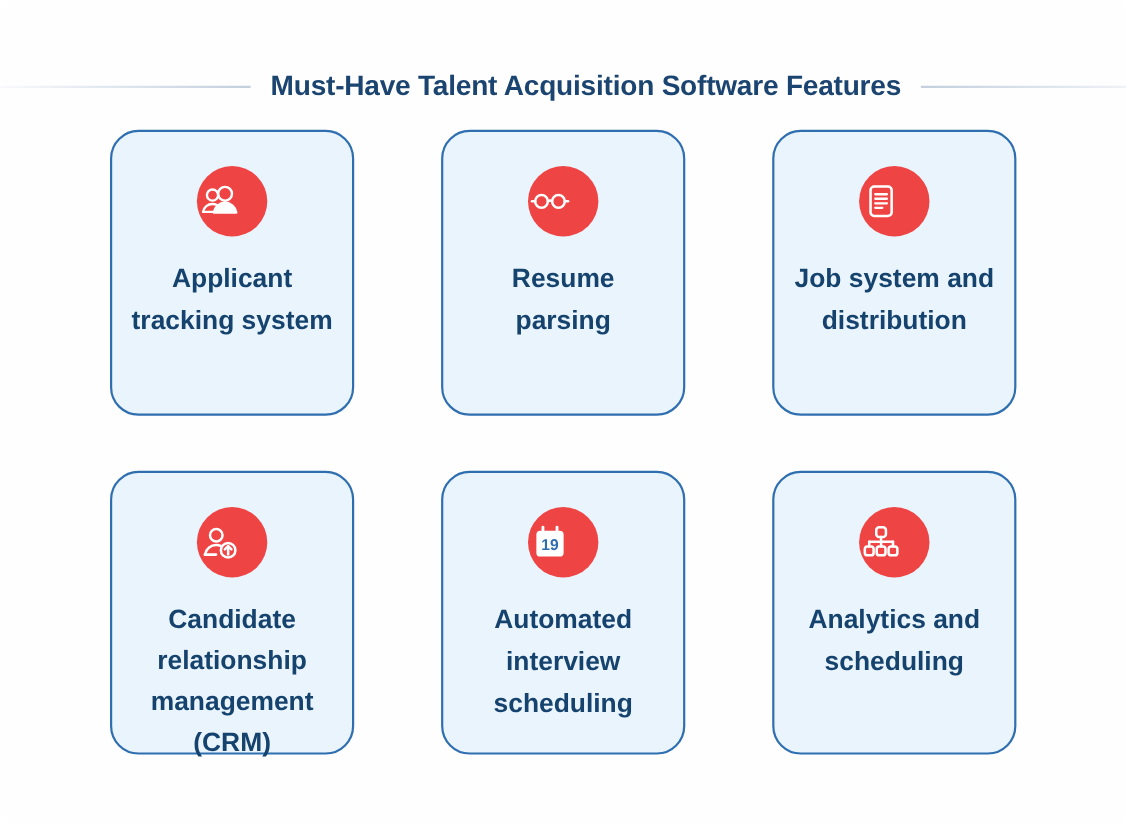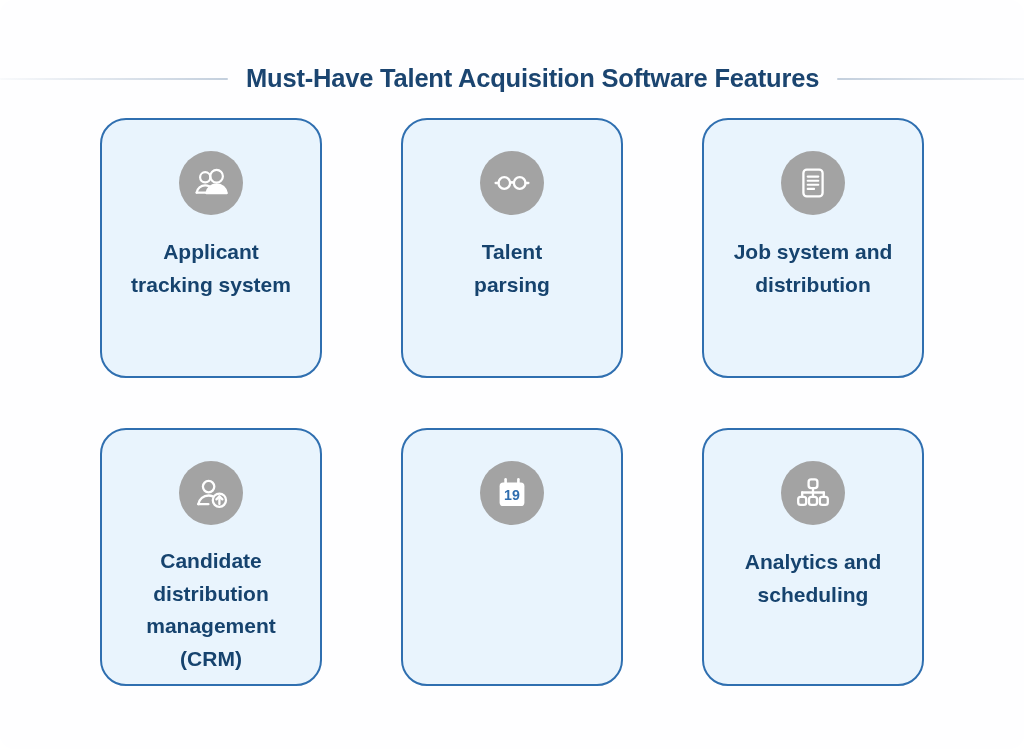--- a/index.html
+++ b/index.html
@@ -81,30 +81,30 @@
     flex-direction: column;
     align-items: center;
   }
   .card-top {
     padding-top: 31px;
   }
   .icon-circle {
     width: 64px;
     height: 64px;
     border-radius: 50%;
-    background: #a3a3a3;
+    background: #ef4444;
     display: flex;
     align-items: center;
-    justify-content: center;
+    justify-content: flex-start;
     flex: 0 0 auto;
   }
   .card-label {
     margin-top: 20px;
     padding: 0 8px;
-    font-size: 21px;
+    font-size: 24px;
     font-weight: bold;
     line-height: 1.58;
     color: #16436e;
     text-align: center;
     white-space: pre-line;
   }
   .card-label.tight {
     line-height: 1.55;
   }
 </style>
@@ -142,21 +142,21 @@
         <div class="icon-circle">
           <svg width="40" height="40" viewBox="0 0 40 40">
             <circle cx="12.3" cy="20" r="5.8" fill="none" stroke="#ffffff" stroke-width="2.3"></circle>
             <circle cx="27.7" cy="20" r="5.8" fill="none" stroke="#ffffff" stroke-width="2.3"></circle>
             <path d="M18.1 20q1.9-1.5 3.8 0" fill="none" stroke="#ffffff" stroke-width="2.3" stroke-linecap="round"></path>
             <path d="M6.5 20H3.6" stroke="#ffffff" stroke-width="2.3" stroke-linecap="round"></path>
             <path d="M33.5 20h2.9" stroke="#ffffff" stroke-width="2.3" stroke-linecap="round"></path>
           </svg>
         </div>
       </div>
-      <div class="card-label">Talent
+      <div class="card-label">Resume
 parsing</div>
     </div>
 
     <div class="card">
       <div class="card-top">
         <div class="icon-circle">
           <svg width="40" height="40" viewBox="0 0 40 40">
             <rect x="10.4" y="6.6" width="19.2" height="26.8" rx="3.4" fill="none" stroke="#ffffff" stroke-width="2.3"></rect>
             <path d="M14.7 13.6h10.6" stroke="#ffffff" stroke-width="2.1" stroke-linecap="round"></path>
             <path d="M14.7 17.7h10.6" stroke="#ffffff" stroke-width="2.1" stroke-linecap="round"></path>
@@ -176,36 +176,39 @@
             <circle cx="17.6" cy="13.6" r="5.7" fill="none" stroke="#ffffff" stroke-width="2.3"></circle>
             <path d="M7.3 31.2a10.4 10.4 0 0 1 10.3-8.7 10.6 10.6 0 0 1 4.2 0.85" fill="none" stroke="#ffffff" stroke-width="2.3" stroke-linecap="round"></path>
             <path d="M7.3 31.2h10.1" stroke="#ffffff" stroke-width="2.3" stroke-linecap="round"></path>
             <circle cx="28.4" cy="27.2" r="6.6" fill="none" stroke="#ffffff" stroke-width="2.3"></circle>
             <path d="M28.4 31v-7.6" stroke="#ffffff" stroke-width="2.3" stroke-linecap="round"></path>
             <path d="M25.4 26.4l3-3 3 3" fill="none" stroke="#ffffff" stroke-width="2.3" stroke-linecap="round" stroke-linejoin="round"></path>
           </svg>
         </div>
       </div>
       <div class="card-label tight">Candidate
-distribution
+relationship
 management
 (CRM)</div>
     </div>
 
     <div class="card">
       <div class="card-top">
         <div class="icon-circle">
           <svg width="40" height="40" viewBox="0 0 40 40">
             <path d="M13.6 6.2v4.2" stroke="#ffffff" stroke-width="2.6" stroke-linecap="round"></path>
             <path d="M26.4 6.2v4.2" stroke="#ffffff" stroke-width="2.6" stroke-linecap="round"></path>
             <rect x="7.6" y="9.6" width="24.8" height="23.4" rx="3.6" fill="#ffffff"></rect>
             <text x="20" y="27.4" text-anchor="middle" font-family="'Liberation Sans', sans-serif" font-size="14.2" font-weight="bold" fill="#2e6daf">19</text>
           </svg>
         </div>
       </div>
+      <div class="card-label">Automated
+interview
+scheduling</div>
     </div>
 
     <div class="card">
       <div class="card-top">
         <div class="icon-circle">
           <svg width="40" height="40" viewBox="0 0 40 40">
             <rect x="15.6" y="6.4" width="8.8" height="8.8" rx="2.6" fill="none" stroke="#ffffff" stroke-width="2.3"></rect>
             <path d="M20 15.2v4.3" stroke="#ffffff" stroke-width="2.3" stroke-linecap="round"></path>
             <path d="M9.2 19.5h21.6" stroke="#ffffff" stroke-width="2.3" stroke-linecap="round"></path>
             <path d="M9.2 19.5v4.2" stroke="#ffffff" stroke-width="2.3" stroke-linecap="round"></path>

